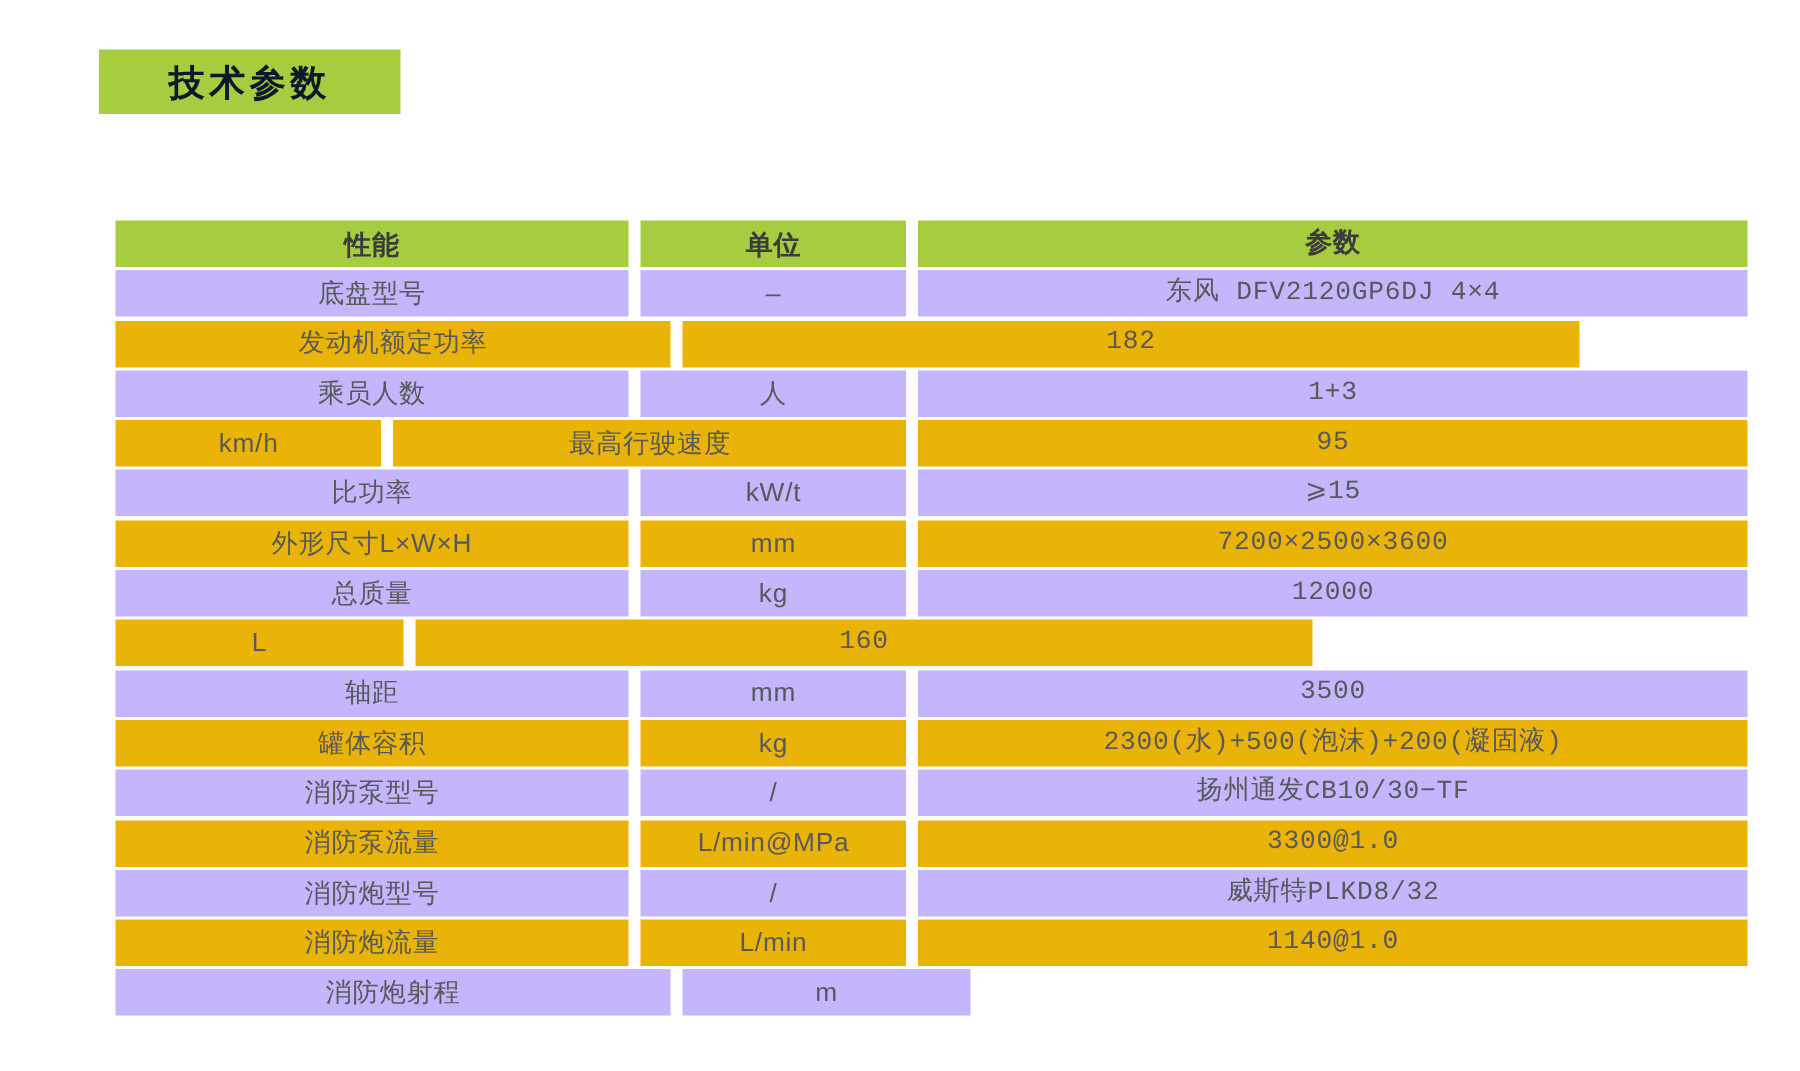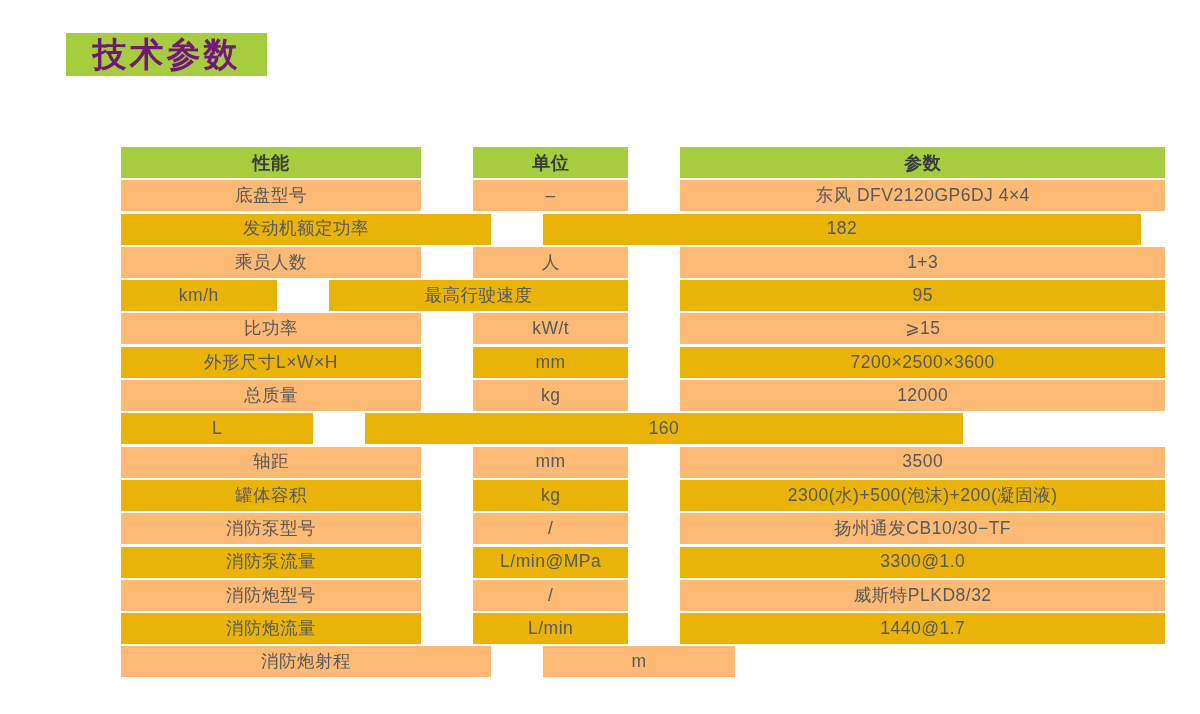--- a/index.html
+++ b/index.html
@@ -9,38 +9,38 @@
   .page { position: relative; width: 1200px; height: 714px; background: #ffffff; }
 
   .title-box {
     position: absolute; left: 66px; top: 33px;
     min-width: 201px; height: 43px;
     background: #a5cd3f;
     display: flex; align-items: center; justify-content: center;
     padding: 0 26px;
   }
   .title-box span {
-    color: #701a75; font-size: 34px; font-weight: bold; letter-spacing: 3px;
+    color: #0f172a; font-size: 24px; font-weight: bold; letter-spacing: 3px;
   }
 
   .spec-table {
     position: absolute; left: 77px; top: 147px; width: 1088px;
     display: flex; flex-direction: column; gap: 2.3px;
   }
   .row { display: flex; gap: 8px; height: 31px; }
   .c {
     display: flex; align-items: center; justify-content: center;
-    font-size: 17.5px; letter-spacing: 0.5px; line-height: 1; margin-left: 44px;
+    font-size: 17.5px; letter-spacing: 0.5px; line-height: 1;
   }
   .c1 { width: 370px; }
   .c2 { width: 192px; text-align: right; }
-  .c3 { width: 598px; }
+  .c3 { width: 598px; font-family: Liberation Mono, monospace; }
 
   .row.header .c { background: #a5cd3f; color: #3b3b3b; font-weight: bold; font-size: 18px; }
-  .row.light .c { background: #fdba74; }
+  .row.light .c { background: #c4b5fd; }
   .row.dark  .c { background: #eab308; }
 </style>
 </head>
 <body>
 
 <div class="page">
 
   <div class="title-box">
     <span>技术参数</span>
   </div>
@@ -125,21 +125,21 @@
 
     <div class="row light">
       <div class="c c1">消防炮型号</div>
       <div class="c c2">/</div>
       <div class="c c3">威斯特PLKD8/32</div>
     </div>
 
     <div class="row dark">
       <div class="c c1">消防炮流量</div>
       <div class="c c2">L/min</div>
-      <div class="c c3">1440@1.7</div>
+      <div class="c c3">1140@1.0</div>
     </div>
 
     <div class="row light">
       <div class="c c1">消防炮射程</div>
       <div class="c c2">m</div>
     </div>
 
   </div>
 </div>
 

